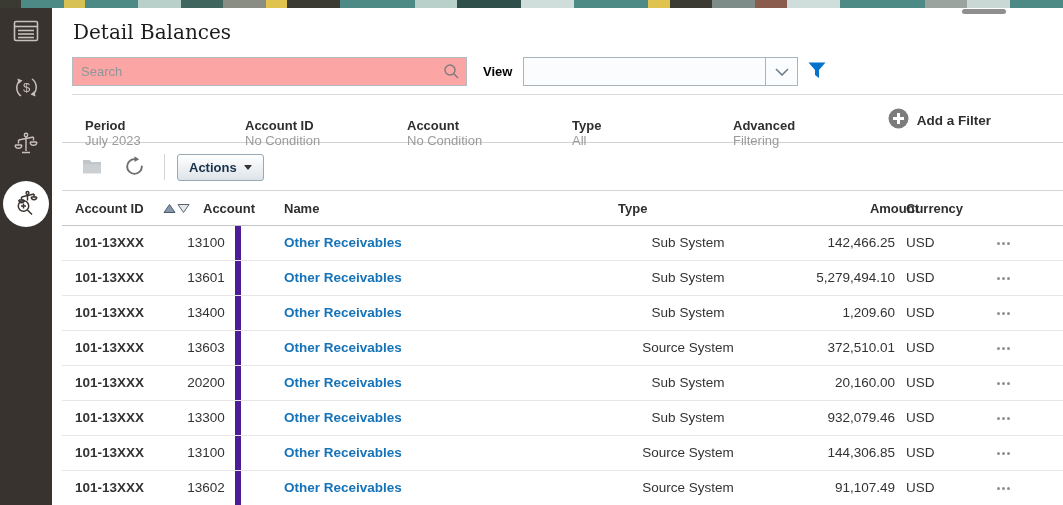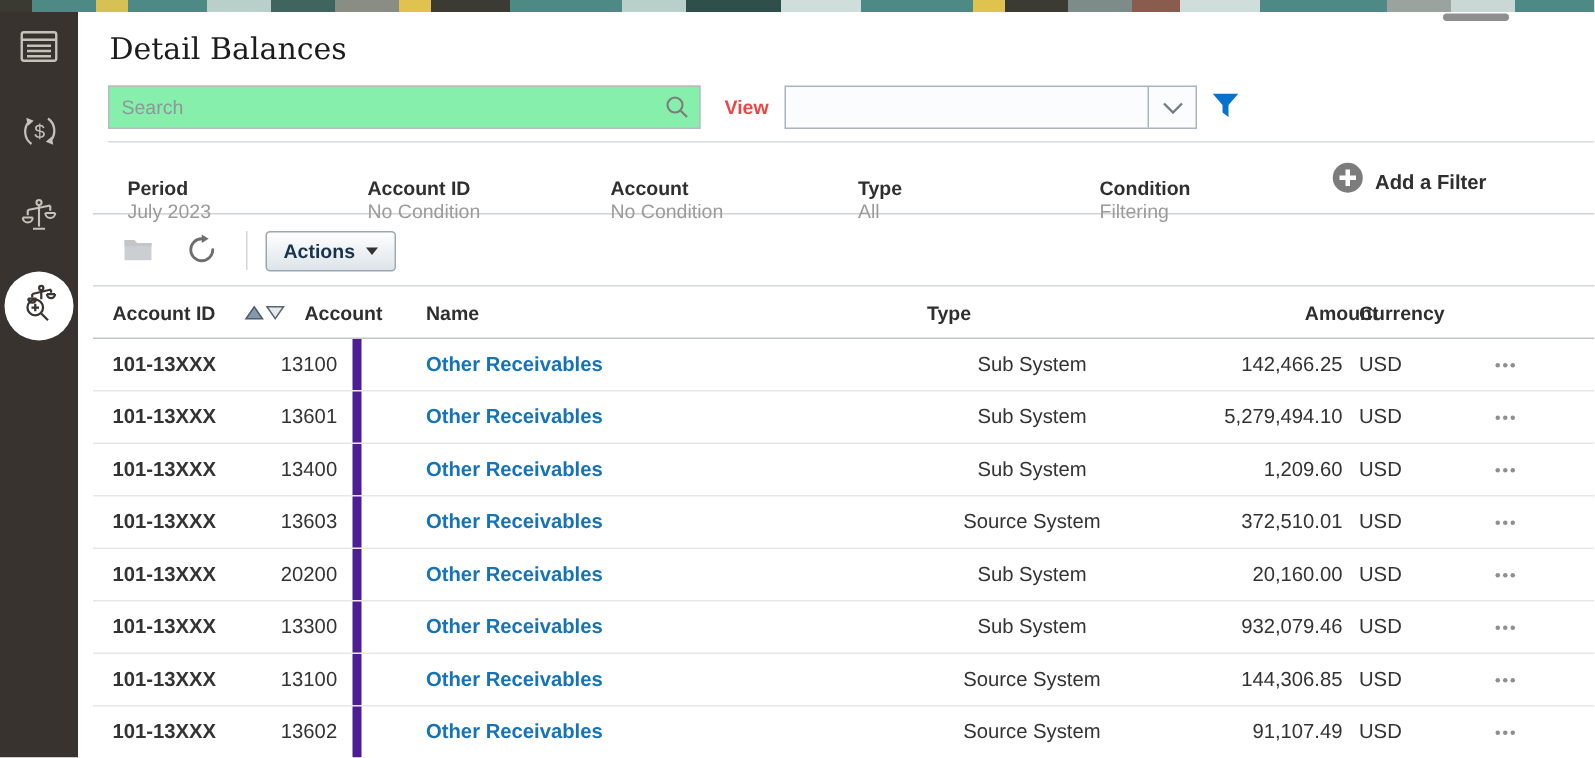--- a/index.html
+++ b/index.html
@@ -27,28 +27,28 @@
   .active-circle { width:46px; height:46px; border-radius:50%; background:#fff;
     display:flex; align-items:center; justify-content:center; }
 
   
   main { position:absolute; left:52px; top:8px; right:0; bottom:-8px; }
   .page-title { position:absolute; left:21px; top:12px;
     font-family:"DejaVu Serif", serif; font-weight:400; font-size:20px; color:#1c1c1c; }
 
   
   .search-box { position:absolute; left:20px; top:49px; width:395px; height:29px;
-    border:1px solid #b4bcc1; background:#86efac; display:flex; align-items:center; }
+    border:1px solid #b4bcc1; background:#fca5a5; display:flex; align-items:center; }
   .search-box input { flex:1; border:none; outline:none; height:100%; padding:0 8px;
     font-family:"Liberation Sans",sans-serif; font-size:13px; color:#333; background:transparent; }
   .search-box input::placeholder { color:#8e9699; opacity:1; }
   .search-box .mag { padding-right:6px; display:flex; }
 
   .view-label { position:absolute; left:431px; top:49px; height:29px; line-height:29px;
-    font-size:13px; font-weight:700; color:#ef4444; }
+    font-size:13px; font-weight:700; color:#000000; }
   .view-select { position:absolute; left:471px; top:49px; width:275px; height:29px;
     border:1px solid #a9b5bd; background:#fbfcfd; cursor:pointer; }
   .view-select .val { position:absolute; left:8px; top:0; line-height:27px; font-size:13px; color:#333; }
   .chev-zone { position:absolute; right:0; top:0; bottom:0; width:32px;
     border-left:1px solid #a9b5bd; display:flex; align-items:center; justify-content:center; }
   .funnel-btn { position:absolute; left:756px; top:54px; width:20px; height:20px; cursor:pointer; }
 
   .hr1 { position:absolute; left:20px; right:0; top:86px; height:1px; background:#d9dcde; }
 
   
@@ -202,21 +202,21 @@
   </div>
         <div class="filter-field">
     <span class="lab">Account</span>
     <span class="val">No Condition</span>
   </div>
         <div class="filter-field">
     <span class="lab">Type</span>
     <span class="val">All</span>
   </div>
         <div class="filter-field">
-    <span class="lab">Condition</span>
+    <span class="lab">Advanced</span>
     <span class="val">Filtering</span>
   </div>
       </div>
     <div class="add-filter">
       <span>
         <svg width="21" height="21" viewBox="0 0 21 21">
           <circle cx="10.5" cy="10.5" r="10" fill="#7c7c7c"></circle>
           <path d="M10.5 5 v11 M5 10.5 h11" stroke="#fff" stroke-width="3"></path>
         </svg>
       </span>

